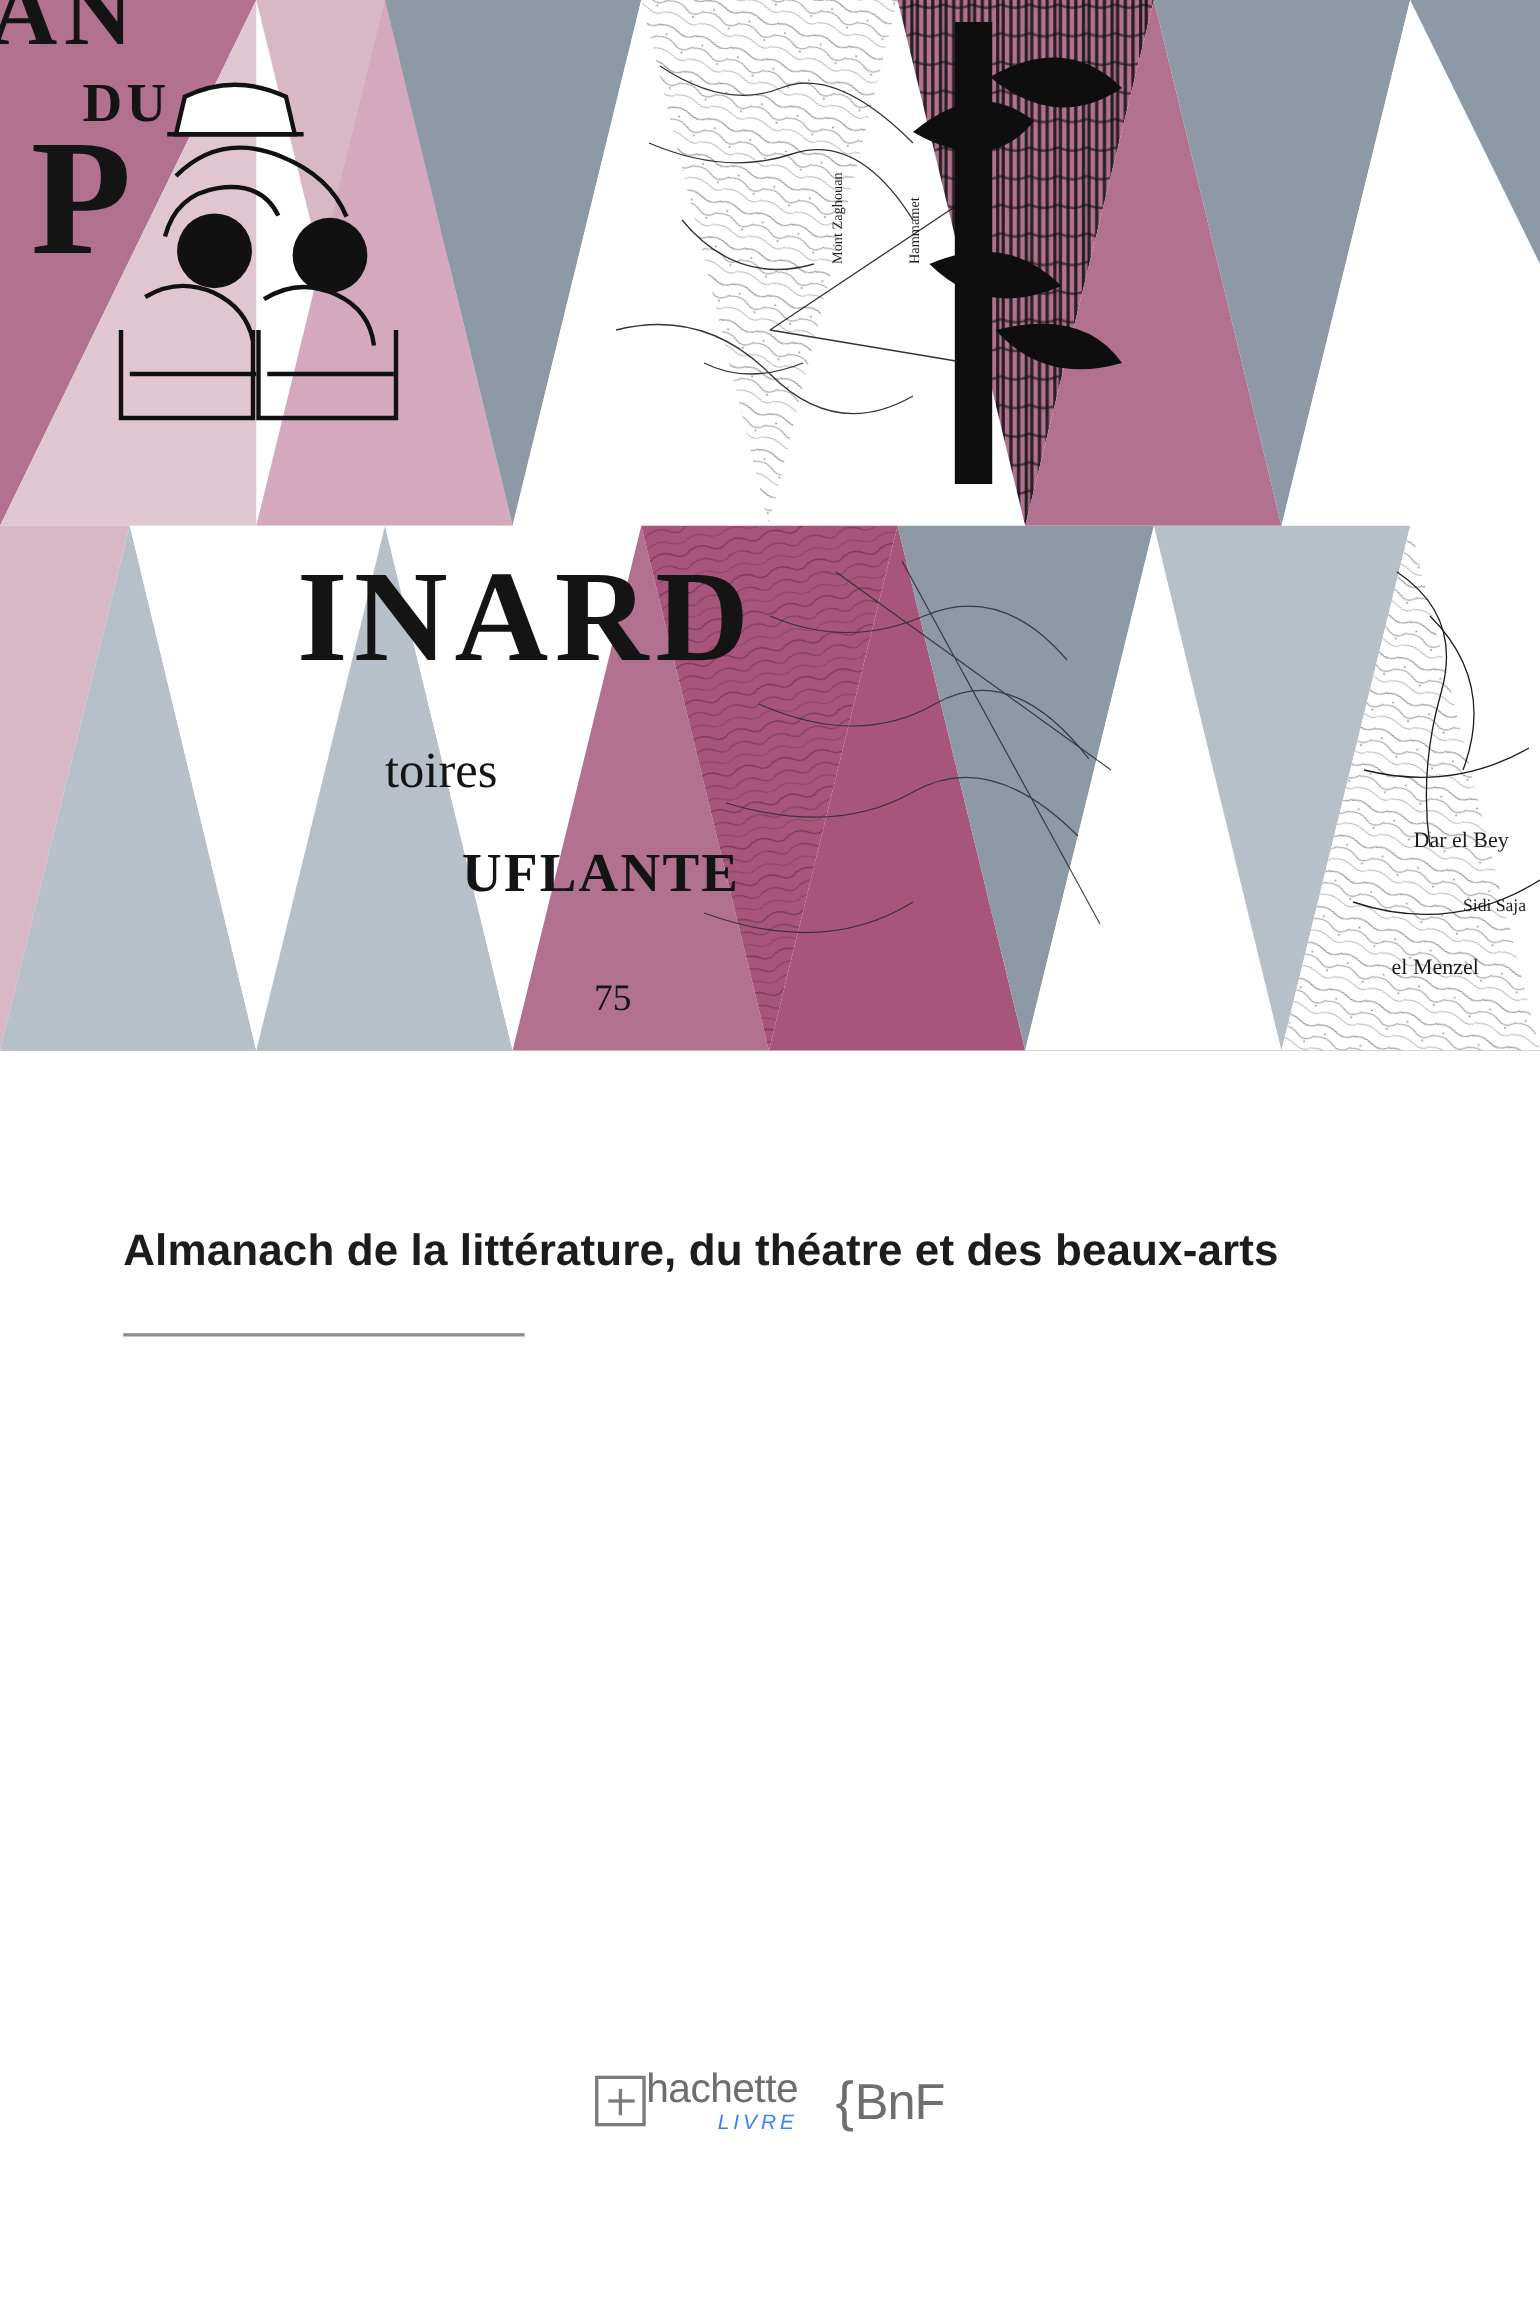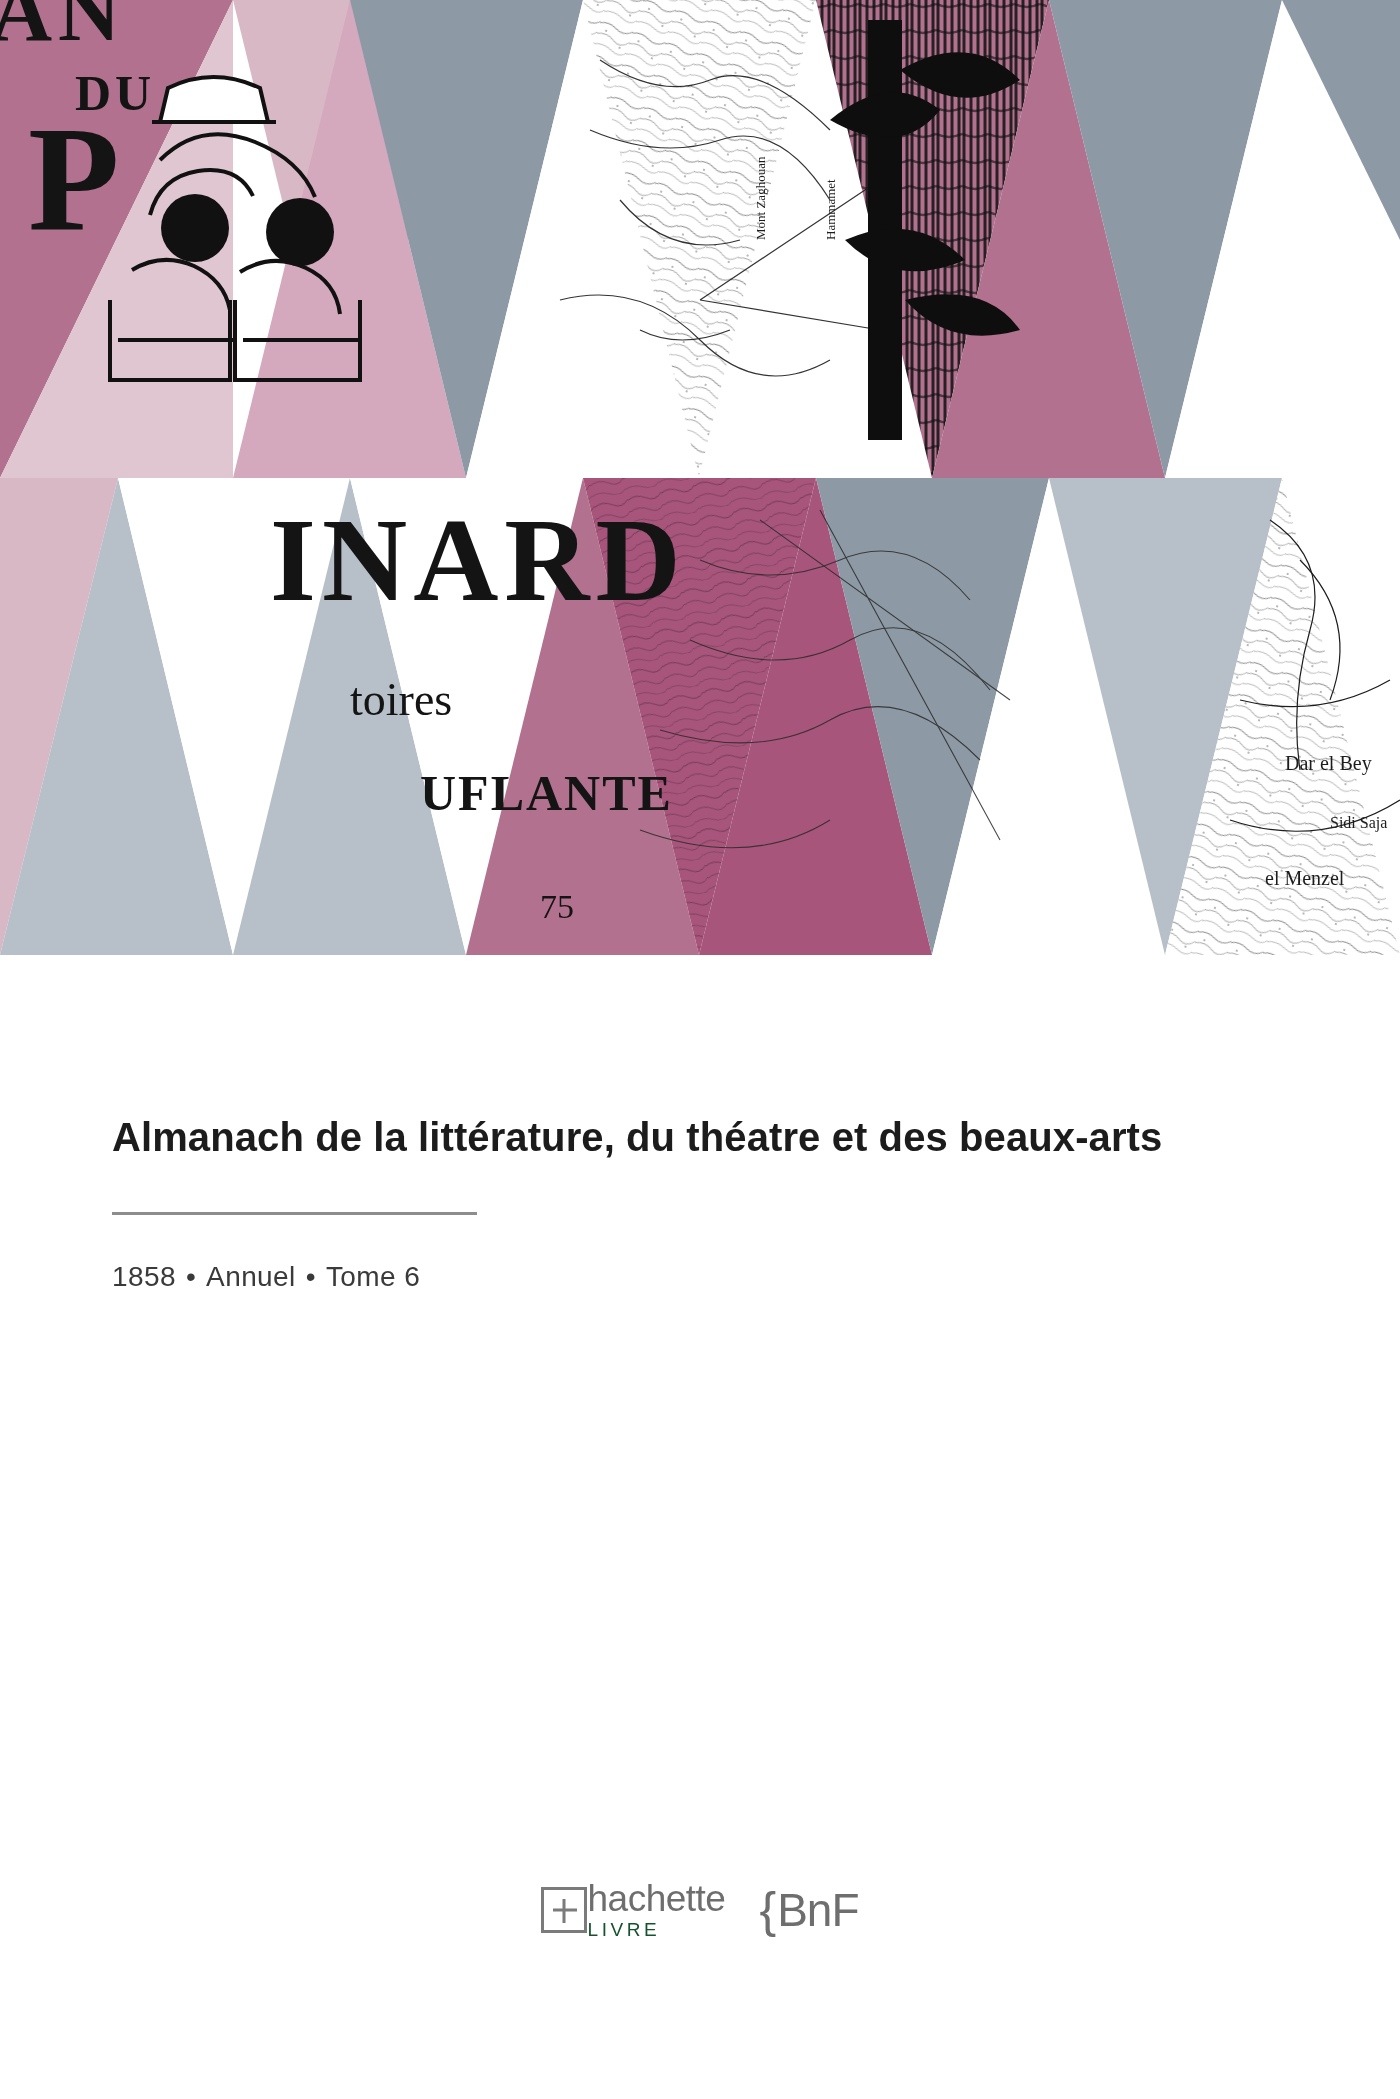--- a/index.html
+++ b/index.html
@@ -108,24 +108,25 @@
     flex-direction: column;
     line-height: 1;
   }
   .hachette-name {
     font-size: 37px;
     color: #6e6e6e;
     letter-spacing: -0.5px;
   }
   .hachette-sub {
     font-size: 19px;
-    color: #14532d;
+    color: #3b82f6;
     letter-spacing: 3.6px;
     margin-top: 3px;
-    text-align: left;
+    text-align: right;
+    font-style: italic;
   }
   .bnf-logo {
     display: flex;
     align-items: center;
     font-size: 46px;
     color: #6e6e6e;
     letter-spacing: -1px;
   }
   .bnf-brace {
     font-size: 50px;
@@ -271,23 +272,20 @@
         <text x="1265" y="885">el Menzel</text>
         <text x="1330" y="828" font-size="16">Sidi Saja</text>
       </g>
     </g>
   </svg>
 </div>
 
 <div class="title-block">
   <h1 class="book-title">Almanach de la littérature, du théatre et des beaux-arts</h1>
   <div class="rule"></div>
-  <div class="subtitle">
-    <span>1858</span><span class="sep">•</span><span>Annuel</span><span class="sep">•</span><span>Tome 6</span>
-  </div>
 </div>
 
 <div class="footer-logos">
   <div class="hachette-logo">
     <div class="hachette-mark"></div>
     <div class="hachette-words">
       <span class="hachette-name">hachette</span>
       <span class="hachette-sub">LIVRE</span>
     </div>
   </div>

